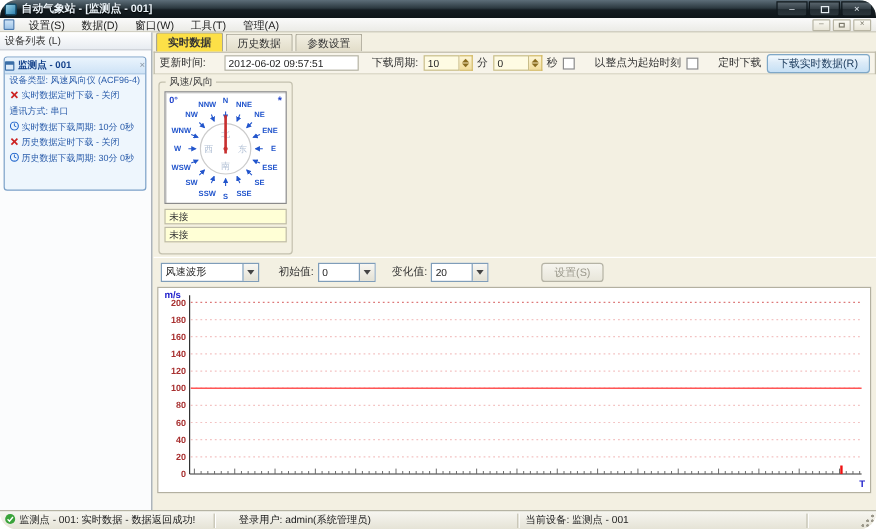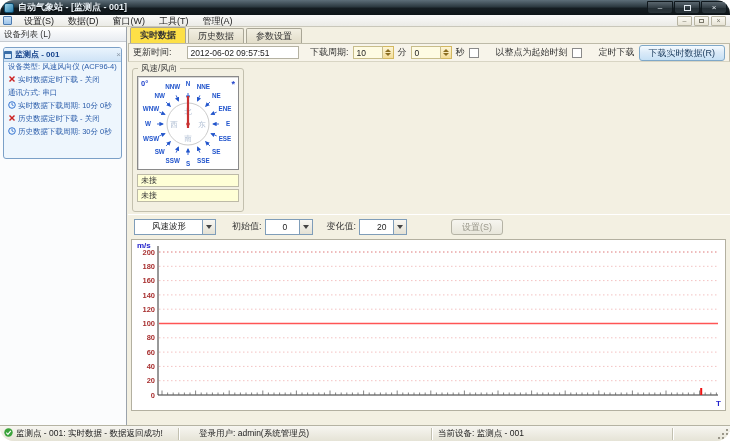--- a/index.html
+++ b/index.html
@@ -94,21 +94,21 @@
   .wind-value { position:absolute; left:137px; width:102px; height:13px; background:#ffffd6;
     border:1px solid #bdbaa8; font-size:8px; line-height:11px; padding-left:3px; color:#333; }
   #wind-speed-value { top:174px; }
   #wind-dir-value { top:189px; }
 
   
   #wave-controls { position:absolute; left:128px; top:214px; width:602px; height:24px;
     background:#f3f0e2; border-top:1px solid #fff; display:flex; align-items:center; padding-left:6px; }
   .fake-select { height:16px; background:#fff; border:1px solid #7f9db9; display:flex;
     align-items:center; font-size:8.5px; color:#222; }
-  .fake-select .sel-text { flex:1; padding-left:17px; white-space:nowrap; overflow:hidden; }
+  .fake-select .sel-text { flex:1; padding-left:3px; white-space:nowrap; overflow:hidden; }
   .sel-arrow { width:13px; height:100%; border-left:1px solid #7f9db9;
     background:linear-gradient(#f8f7f3,#e4e1d4); display:flex; align-items:center; justify-content:center; }
   .sel-arrow i { width:0; height:0; border-left:3px solid transparent; border-right:3px solid transparent;
     border-top:4px solid #444; }
   #waveform-select { width:82px; margin-right:16px; }
   #initial-select, #change-select { width:48px; margin-left:3px; margin-right:14px; }
   #settings-btn { height:16px; padding:0 10px; margin-left:30px; font-size:9px; color:#9b998c;
     background:linear-gradient(#f6f5ef,#e8e6da); border:1px solid #b5b3a5; border-radius:3px; line-height:14px; }
 
   

